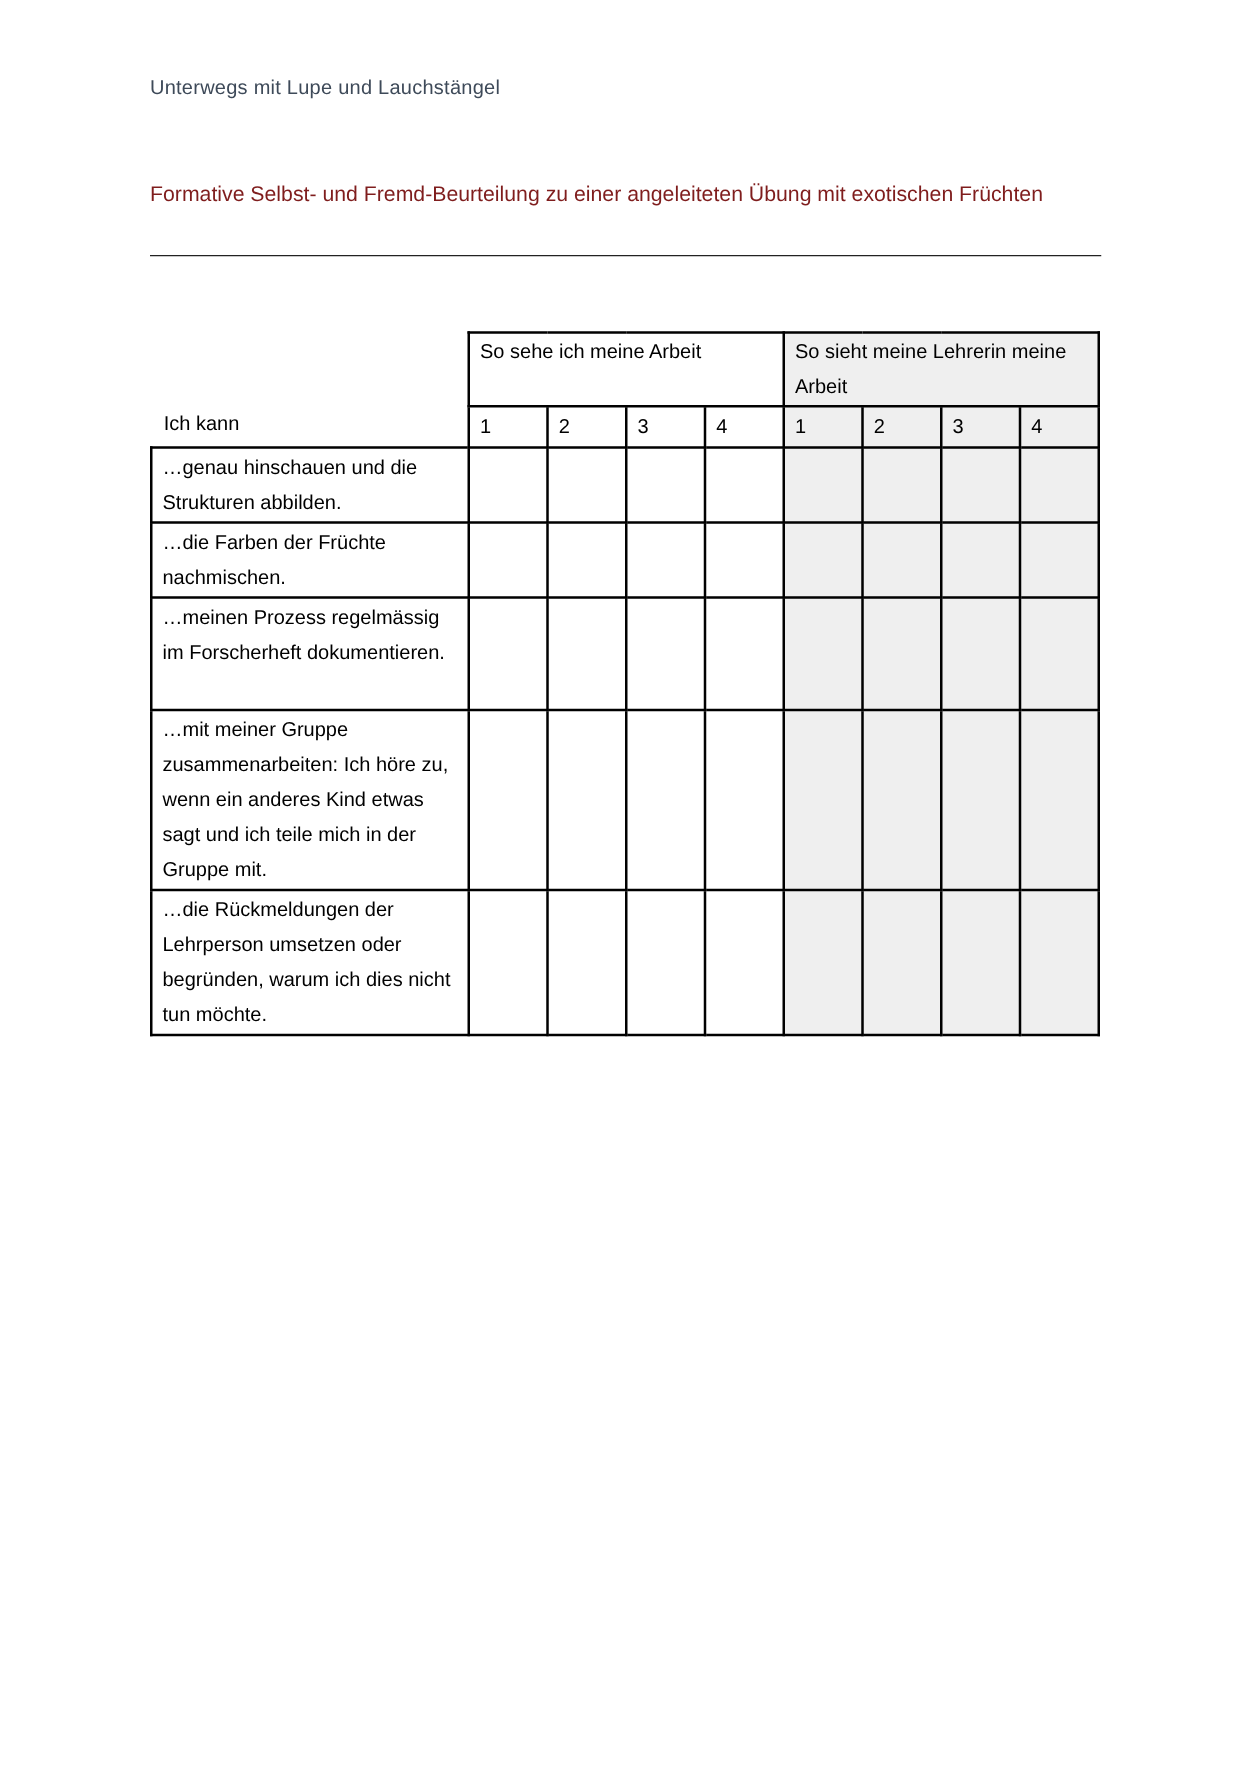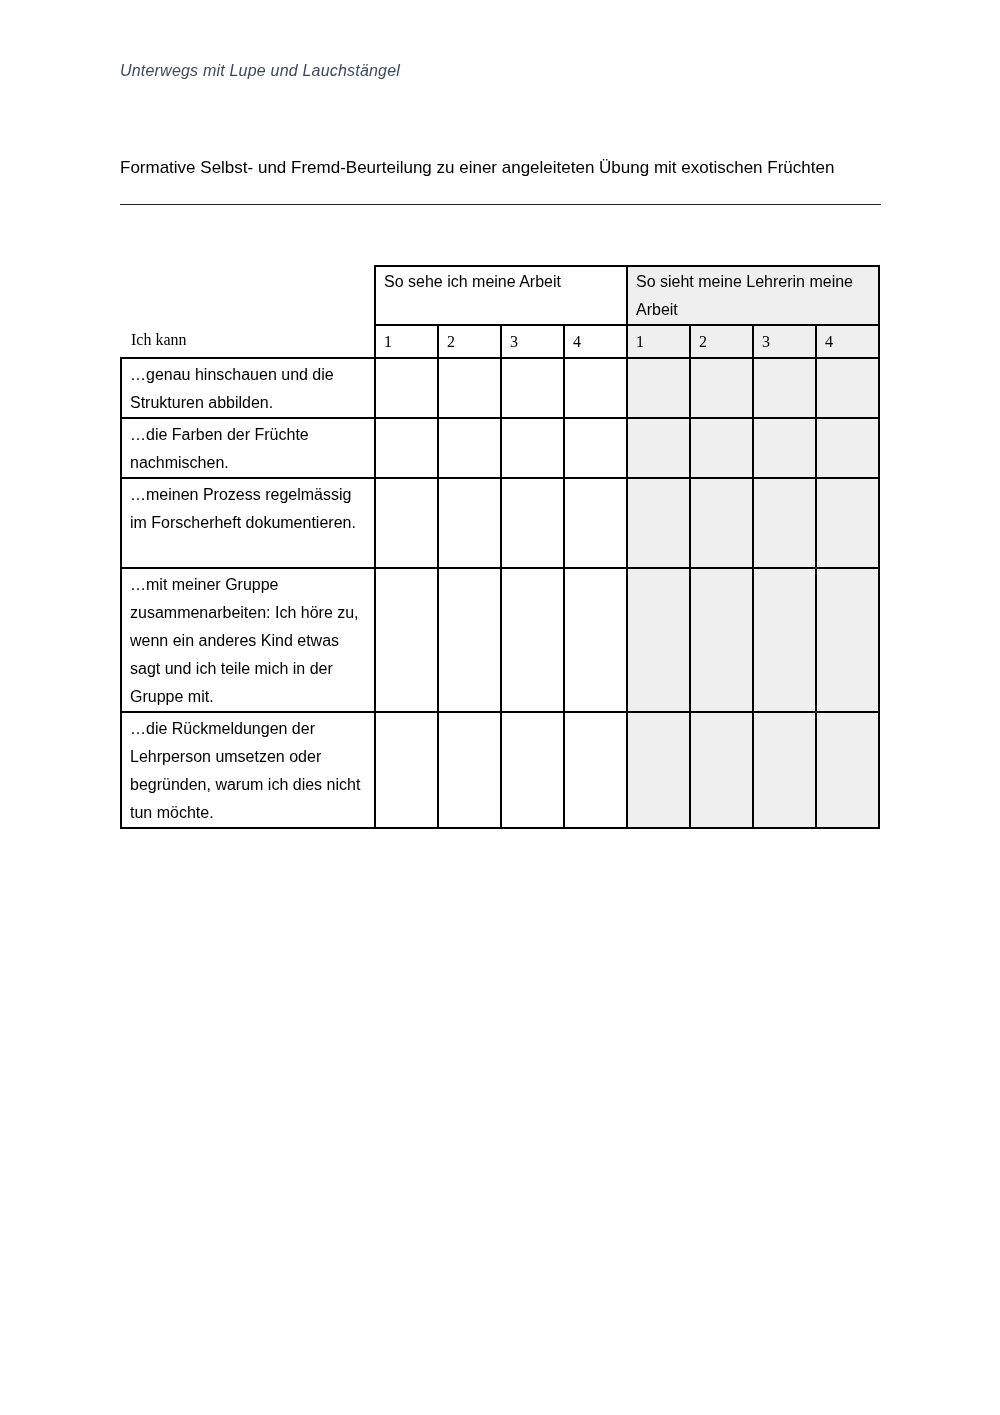--- a/index.html
+++ b/index.html
@@ -10,32 +10,30 @@
     position: relative;
     font-family: "Liberation Sans", sans-serif;
     color: #000000;
     overflow: hidden;
   }
   .doc-header {
     position: absolute;
     left: 120px;
     top: 62px;
     font-size: 16px;
-    font-style: italic;
     color: #3e4a59;
     letter-spacing: 0.2px;
   }
   .doc-title {
     position: absolute;
     left: 120px;
     top: 146px;
     font-size: 17px;
-    color: #000000;
+    color: #7f1d1d;
     white-space: nowrap;
-    margin-top: 12px;
   }
   .title-rule {
     position: absolute;
     left: 120px;
     top: 204px;
     width: 761px;
     border-top: 1px solid #222222;
   }
   table.assessment {
     position: absolute;
@@ -62,21 +60,21 @@
     border: none;
     background: #ffffff;
   }
   th.group {
     line-height: 29px;
     padding-top: 3px;
   }
   th.group.teacher, .teacher-bg { background: var(--teacher-bg, #efefef); }
 
   
-  tr.scale-row { height: 30px; font-family: Liberation Serif, serif; }
+  tr.scale-row { height: 30px; }
   tr.scale-row .corner {
     border: none;
     background: #ffffff;
     vertical-align: bottom;
     padding-left: 10px;
     padding-bottom: 3px;
   }
   tr.scale-row th.scale { vertical-align: middle; padding-top: 0; }
 
   

